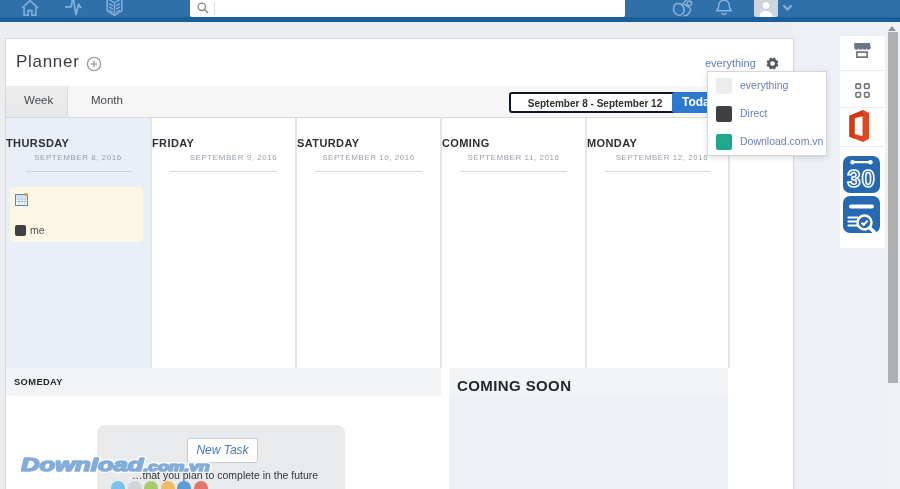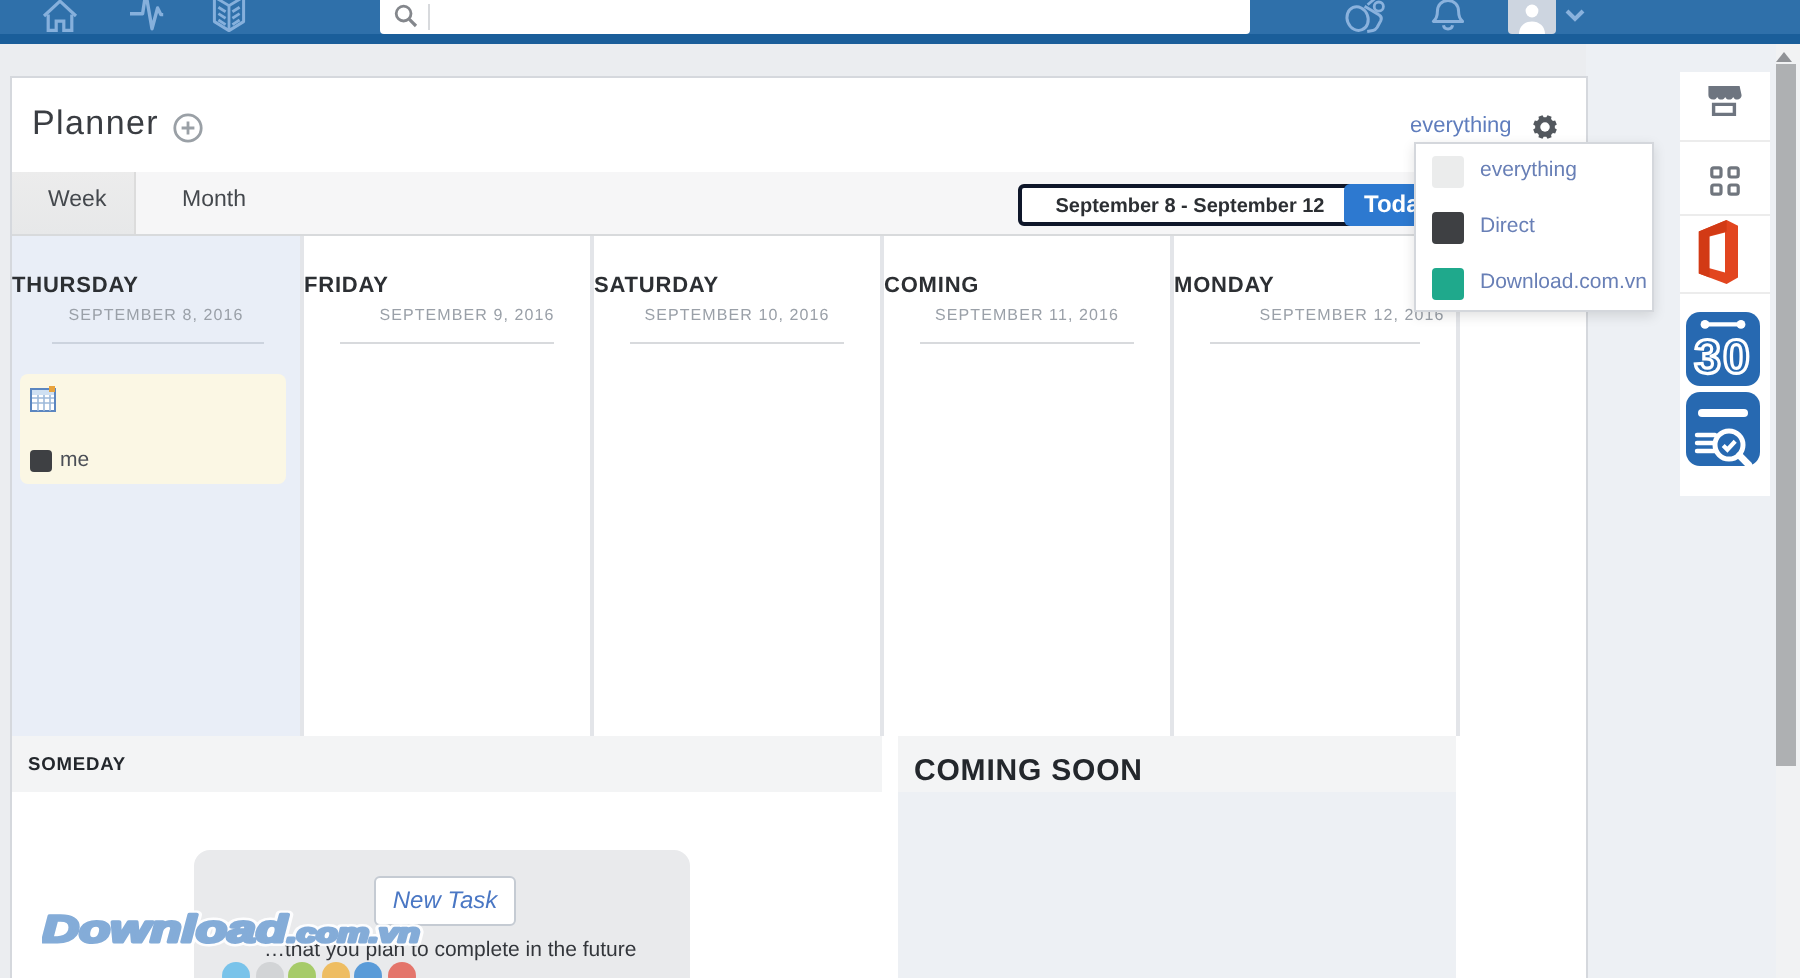--- a/index.html
+++ b/index.html
@@ -100,21 +100,21 @@
   <div class="abs dayname" style="left:6px;width:144px">THURSDAY</div>
   <div class="abs dayname" style="left:152px;width:143px">FRIDAY</div>
   <div class="abs dayname" style="left:297px;width:170px">SATURDAY</div>
   <div class="abs dayname" style="left:442px;width:143px">COMING</div>
   <div class="abs dayname" style="left:587px;width:141px">MONDAY</div>
 
   <div class="abs daydate" style="left:6px;width:144px">SEPTEMBER 8, 2016</div>
   <div class="abs daydate" style="left:152px;width:163px">SEPTEMBER 9, 2016</div>
   <div class="abs daydate" style="left:297px;width:143px">SEPTEMBER 10, 2016</div>
   <div class="abs daydate" style="left:442px;width:143px">SEPTEMBER 11, 2016</div>
-  <div class="abs daydate" style="left:601px;width:150px">SEPTEMBER 12, 2016</div>
+  <div class="abs daydate" style="left:587px;width:150px">SEPTEMBER 12, 2016</div>
 
   <div class="abs dayhr" style="left:26px;width:106px;background:#ccd3de"></div>
   <div class="abs dayhr" style="left:170px;width:107px"></div>
   <div class="abs dayhr" style="left:315px;width:107px"></div>
   <div class="abs dayhr" style="left:460px;width:107px"></div>
   <div class="abs dayhr" style="left:605px;width:105px"></div>
 
   <div class="abs" id="card"></div>
   <svg class="abs" style="left:15px;top:193px" width="13" height="13" viewBox="0 0 13 13">
     <rect x="0.5" y="1.5" width="12" height="11" fill="#fff" stroke="#5b86c0" stroke-width="1"></rect>

